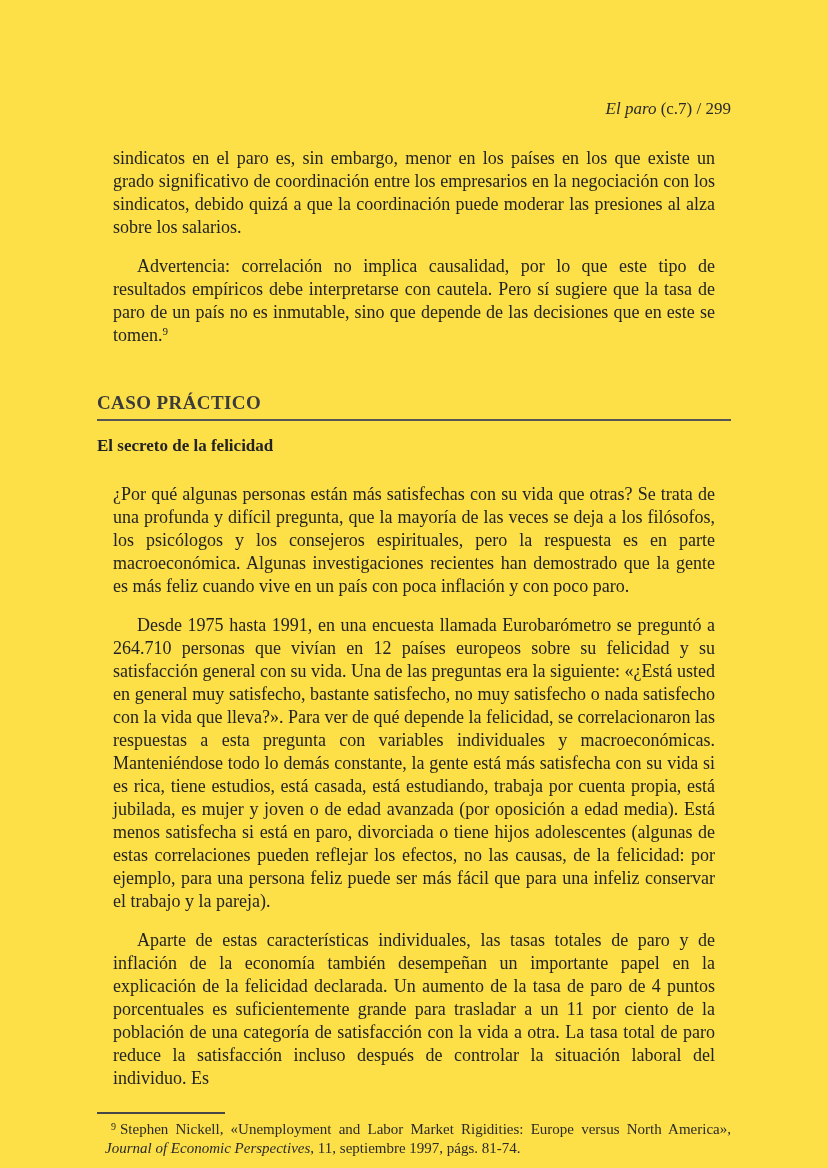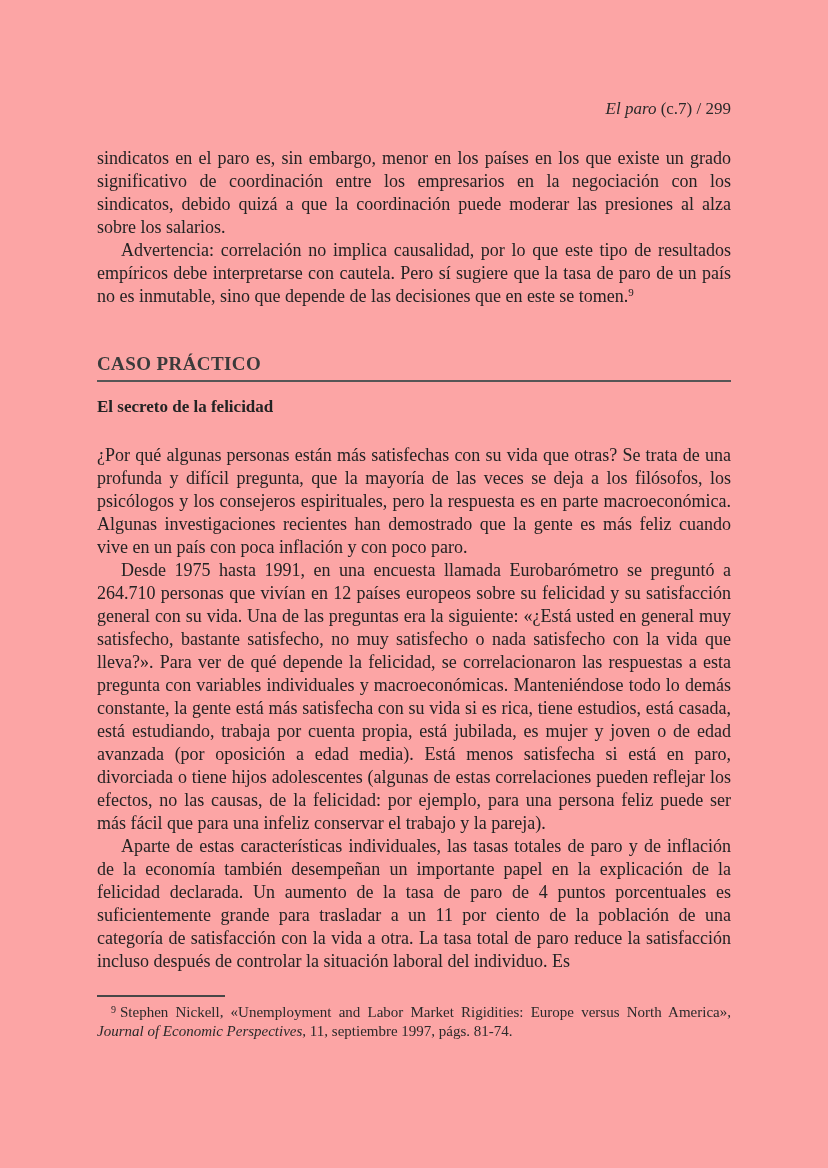--- a/index.html
+++ b/index.html
@@ -4,37 +4,37 @@
 <style>
   * { box-sizing: border-box; }
   html, body {
     margin: 0;
     padding: 0;
     background: #ffffff;
   }
   .page {
     width: 828px;
     height: 1168px;
-    background: #fca5a5;
+    background: #fde047;
     padding: 99px 97px 0 97px;
     font-family: "Liberation Serif", "DejaVu Serif", serif;
     color: #232323;
     position: relative;
     overflow: hidden;
   }
   .running-head {
     font-size: 17px;
     line-height: 20px;
     text-align: right;
     margin: 0 0 28px 0;
     color: #2a2a2a;
   }
   .running-head .italic { font-style: italic; }
   .body-text p {
-    margin: 0;
+    margin: 16px;
     font-size: 18px;
     line-height: 23px;
     text-align: justify;
     -webkit-hyphens: auto;
     hyphens: auto;
   }
   p.indent { text-indent: 24px; }
   .kicker {
     margin: 45px 0 13px 0;
     font-size: 19px;
@@ -62,21 +62,21 @@
   .footnote {
     margin: 0;
     font-size: 15px;
     line-height: 19px;
     text-align: justify;
     text-indent: 14px;
     color: #2a2a2a;
     -webkit-hyphens: auto;
     hyphens: auto;
   }
-  .footnote em { font-style: italic; }
+  .footnote em { font-style: italic; margin-left: 8px; }
   sup.note-ref {
     font-size: 11px;
     line-height: 0;
     vertical-align: baseline;
     position: relative;
     top: -6px;
   }
   .footnote sup.note-ref {
     font-size: 10px;
     top: -4px;

